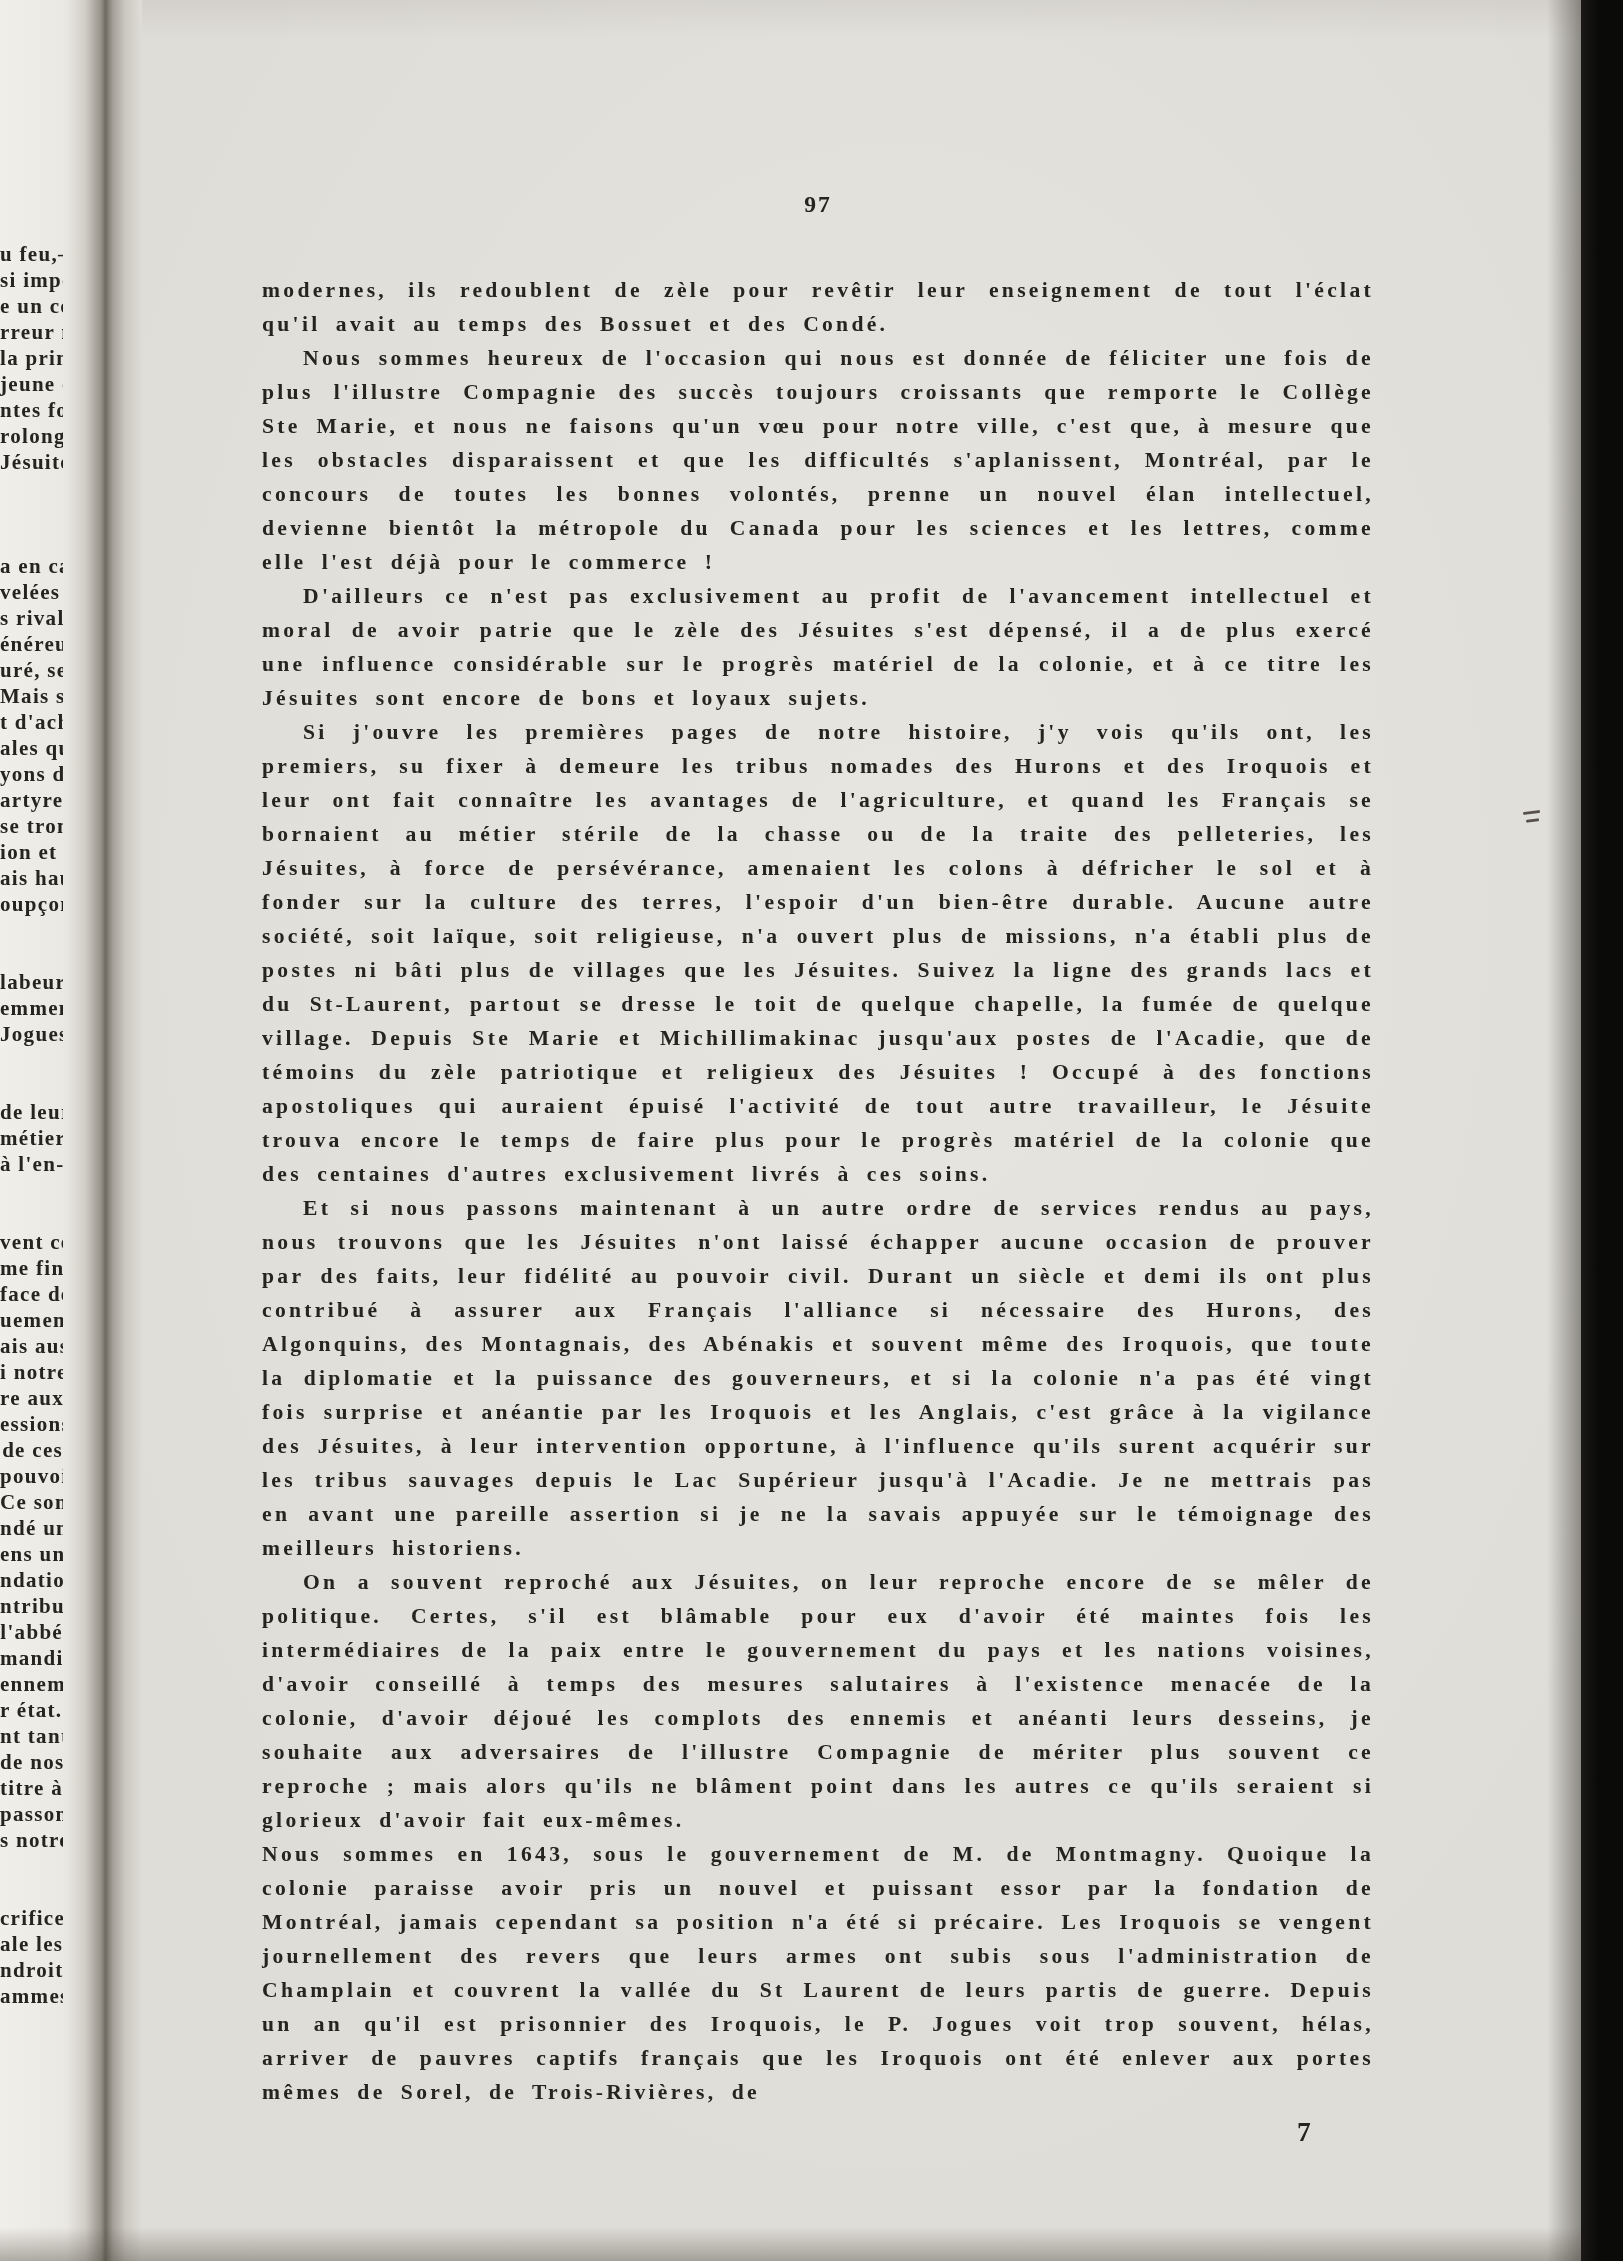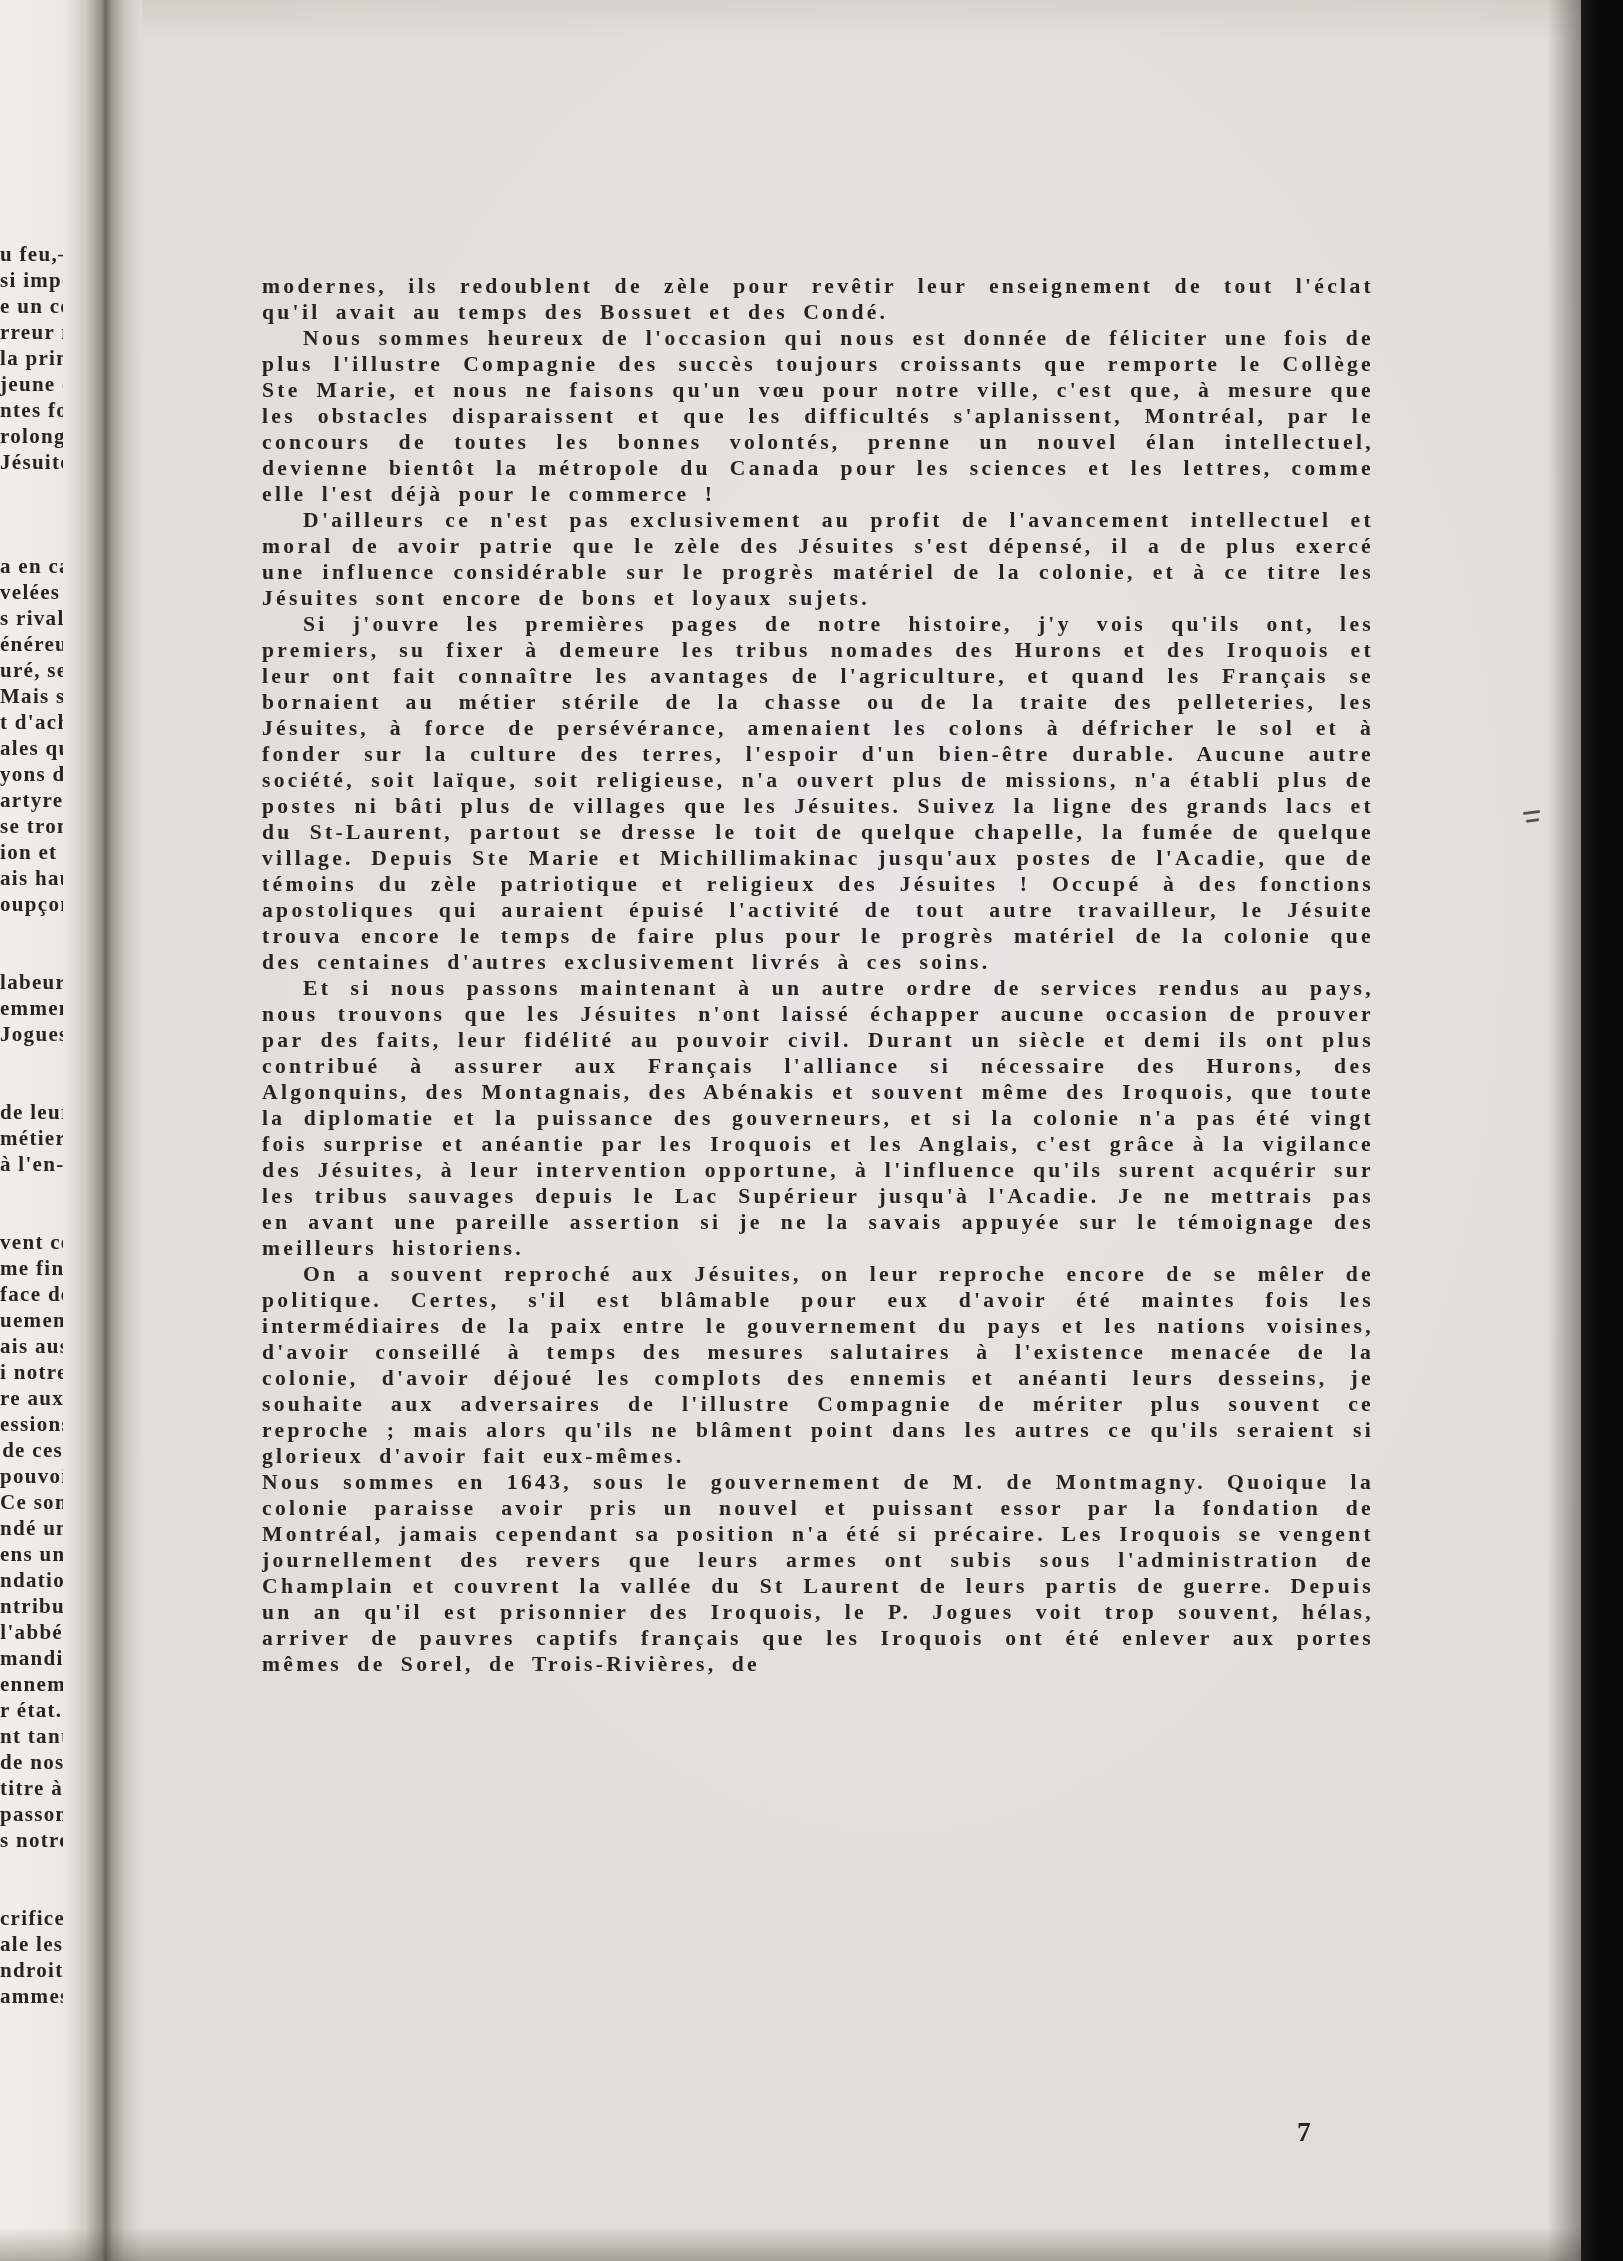--- a/index.html
+++ b/index.html
@@ -46,21 +46,21 @@
       var(--paper) 100%);
   }
   
   .pnum-top{
     position:absolute;left:262px;top:191px;width:1112px;text-align:center;
     color:var(--ink);font-size:23.6px;font-weight:bold;letter-spacing:2px;
   }
   .text-block{
     position:absolute;left:262px;top:273px;width:1112px;
     color:var(--ink);
-    font-size:21.6px;line-height:26px;font-weight:bold;
+    font-size:21.6px;line-height:34px;font-weight:bold;
     letter-spacing:3.3px;word-spacing:6.6px;
     text-align:justify;
   }
   .para{margin:0;}
   .para.indent{text-indent:41px;}
   .pnum-bottom{
     position:absolute;left:1297px;top:2116px;
     color:var(--ink);font-size:27.5px;font-weight:bold;
   }
   
@@ -159,20 +159,21 @@
         <div class="frag blank">&nbsp;</div>
         <div class="frag">crifices</div>
         <div class="frag">ale les</div>
         <div class="frag">ndroits</div>
         <div class="frag">ammes</div>
       </div>
   </div>
 
   <div class="gutter"></div>
 
+  <div class="pnum-top">97</div>
 
   <div class="text-block">
       <p class="para">modernes, ils redoublent de zèle pour revêtir leur enseignement de tout l'éclat qu'il avait au temps des Bossuet et des Condé.</p>
       <p class="para indent">Nous sommes heureux de l'occasion qui nous est donnée de féliciter une fois de plus l'illustre Compagnie des succès toujours croissants que remporte le Collège Ste Marie, et nous ne faisons qu'un vœu pour notre ville, c'est que, à mesure que les obstacles disparaissent et que les difficultés s'aplanissent, Montréal, par le concours de toutes les bonnes volontés, prenne un nouvel élan intellectuel, devienne bientôt la métropole du Canada pour les sciences et les lettres, comme elle l'est déjà pour le commerce !</p>
       <p class="para indent">D'ailleurs ce n'est pas exclusivement au profit de l'avancement intellectuel et moral de avoir patrie que le zèle des Jésuites s'est dépensé, il a de plus exercé une influence considérable sur le progrès matériel de la colonie, et à ce titre les Jésuites sont encore de bons et loyaux sujets.</p>
       <p class="para indent">Si j'ouvre les premières pages de notre histoire, j'y vois qu'ils ont, les premiers, su fixer à demeure les tribus nomades des Hurons et des Iroquois et leur ont fait connaître les avantages de l'agriculture, et quand les Français se bornaient au métier stérile de la chasse ou de la traite des pelleteries, les Jésuites, à force de persévérance, amenaient les colons à défricher le sol et à fonder sur la culture des terres, l'espoir d'un bien-être durable.  Aucune autre société, soit laïque, soit religieuse, n'a ouvert plus de missions, n'a établi plus de postes ni bâti plus de villages que les Jésuites.  Suivez la ligne des grands lacs et du St-Laurent, partout se dresse le toit de quelque chapelle, la fumée de quelque village.  Depuis Ste Marie et Michillimakinac jusqu'aux postes de l'Acadie, que de témoins du zèle patriotique et religieux des Jésuites !  Occupé à des fonctions apostoliques qui auraient épuisé l'activité de tout autre travailleur, le Jésuite trouva encore le temps de faire plus pour le progrès matériel de la colonie que des centaines d'autres exclusivement livrés à ces soins.</p>
       <p class="para indent">Et si nous passons maintenant à un autre ordre de services rendus au pays, nous trouvons que les Jésuites n'ont laissé échapper aucune occasion de prouver par des faits, leur fidélité au pouvoir civil.  Durant un siècle et demi ils ont plus contribué à assurer aux Français l'alliance si nécessaire des Hurons, des Algonquins, des Montagnais, des Abénakis et souvent même des Iroquois, que toute la diplomatie et la puissance des gouverneurs, et si la colonie n'a pas été vingt fois surprise et anéantie par les Iroquois et les Anglais, c'est grâce à la vigilance des Jésuites, à leur intervention opportune, à l'influence qu'ils surent acquérir sur les tribus sauvages depuis le Lac Supérieur jusqu'à l'Acadie.  Je ne mettrais pas en avant une pareille assertion si je ne la savais appuyée sur le témoignage des meilleurs historiens.</p>
       <p class="para indent">On a souvent reproché aux Jésuites, on leur reproche encore de se mêler de politique.  Certes, s'il est blâmable pour eux d'avoir été maintes fois les intermédiaires de la paix entre le gouvernement du pays et les nations voisines, d'avoir conseillé à temps des mesures salutaires à l'existence menacée de la colonie, d'avoir déjoué les complots des ennemis et anéanti leurs desseins, je souhaite aux adversaires de l'illustre Compagnie de mériter plus souvent ce reproche ; mais alors qu'ils ne blâment point dans les autres ce qu'ils seraient si glorieux d'avoir fait eux-mêmes.</p>
       <p class="para">Nous sommes en 1643, sous le gouvernement de M. de Montmagny. Quoique la colonie paraisse avoir pris un nouvel et puissant essor par la fondation de Montréal, jamais cependant sa position n'a été si précaire. Les Iroquois se vengent journellement des revers que leurs armes ont subis sous l'administration de Champlain et couvrent la vallée du St Laurent de leurs partis de guerre.  Depuis un an qu'il est prisonnier des Iroquois, le P. Jogues voit trop souvent, hélas, arriver de pauvres captifs français que les Iroquois ont été enlever aux portes mêmes de Sorel, de Trois-Rivières, de</p>
     </div>

